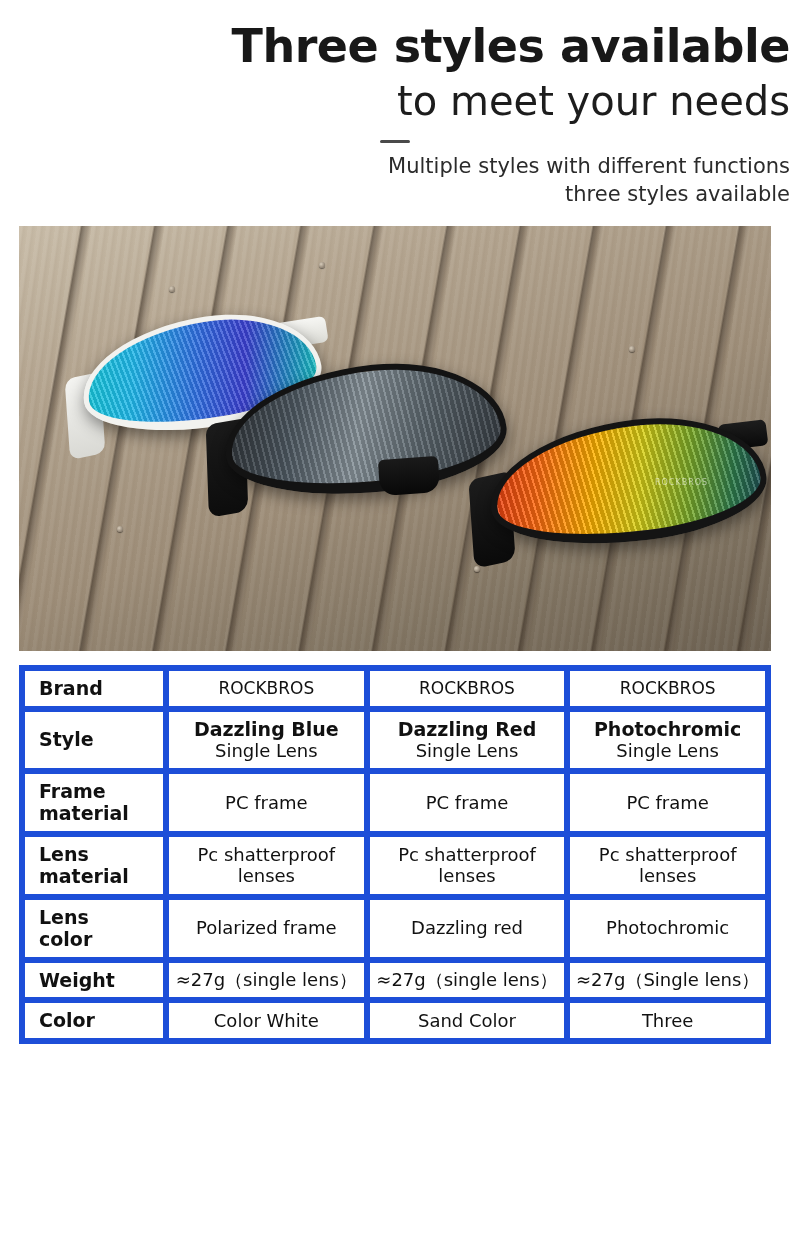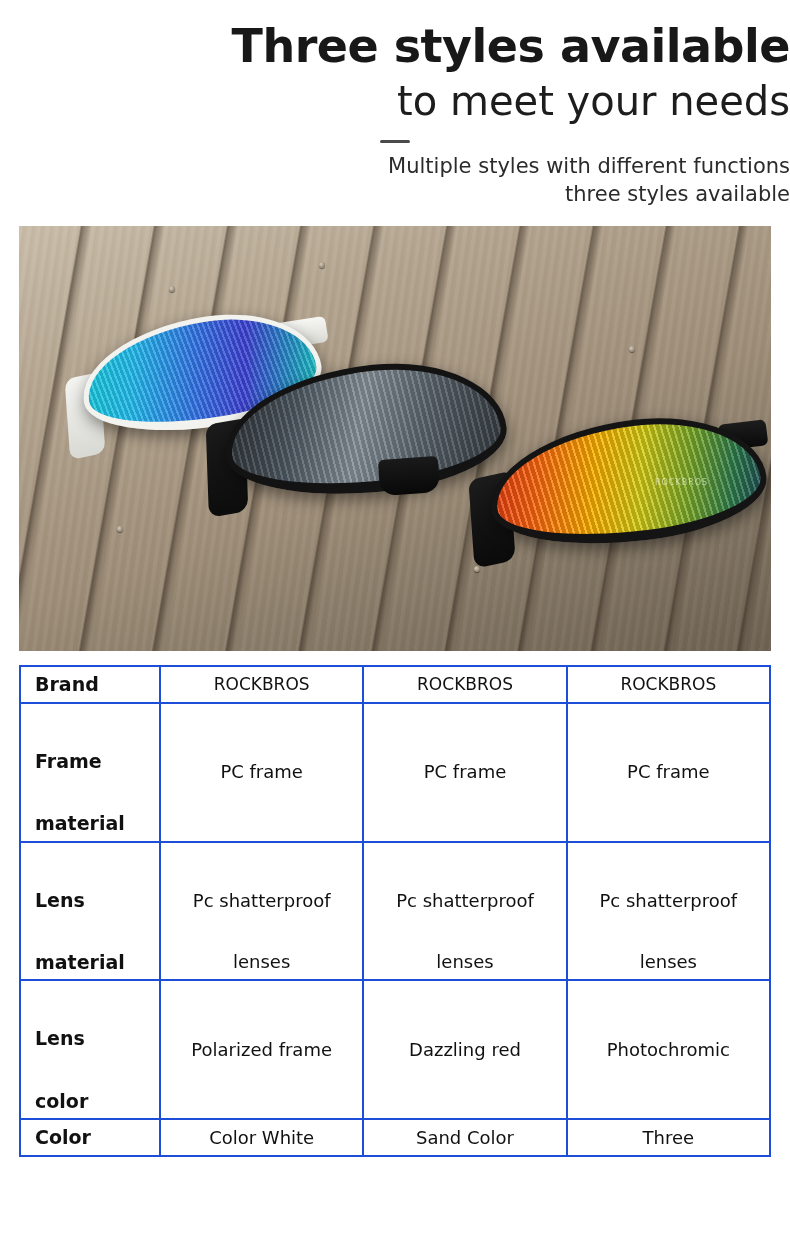--- a/index.html
+++ b/index.html
@@ -190,21 +190,21 @@
   }
 
   
   .spec-table {
     width: 752px;
     margin: 14px auto 0 auto;
     border-collapse: collapse;
     table-layout: fixed;
   }
   .spec-table td {
-    border: 2px solid #1d4ed8;
+    border: 6px solid #1d4ed8;
     padding: 6px 4px;
     text-align: center;
     vertical-align: middle;
     font-size: 18px;
     line-height: 1.2;
     color: #111;
   }
   .spec-table td.label {
     width: 120px;
     font-weight: 700;
@@ -219,21 +219,20 @@
     font-size: 19px;
   }
   .style-sub {
     display: block;
     font-weight: 400;
     font-size: 18px;
   }
   .cell-2line {
     display: block;
     line-height: 1.18;
-    margin-top: 40px;
   }
 </style>
 </head>
 <body>
 
 <div class="page">
 
   <div class="header">
     <div class="title-main">Three styles available</div>
     <div class="title-sub">to meet your needs</div>
@@ -268,20 +267,35 @@
 
   <table class="spec-table">
     <tbody>
       <tr class="row-brand">
         <td class="label">Brand</td>
         <td>ROCKBROS</td>
         <td>ROCKBROS</td>
         <td>ROCKBROS</td>
       </tr>
 
+      <tr>
+        <td class="label">Style</td>
+        <td>
+          <span class="style-strong">Dazzling Blue</span>
+          <span class="style-sub">Single Lens</span>
+        </td>
+        <td>
+          <span class="style-strong">Dazzling Red</span>
+          <span class="style-sub">Single Lens</span>
+        </td>
+        <td>
+          <span class="style-strong">Photochromic</span>
+          <span class="style-sub">Single Lens</span>
+        </td>
+      </tr>
 
       <tr>
         <td class="label">
           <span class="cell-2line">Frame</span>
           <span class="cell-2line">material</span>
         </td>
         <td>PC frame</td>
         <td>PC frame</td>
         <td>PC frame</td>
       </tr>
@@ -308,20 +322,26 @@
       <tr>
         <td class="label">
           <span class="cell-2line">Lens</span>
           <span class="cell-2line">color</span>
         </td>
         <td>Polarized frame</td>
         <td>Dazzling red</td>
         <td>Photochromic</td>
       </tr>
 
+      <tr>
+        <td class="label">Weight</td>
+        <td>≈27g（single lens）</td>
+        <td>≈27g（single lens）</td>
+        <td>≈27g（Single lens）</td>
+      </tr>
 
       <tr>
         <td class="label">Color</td>
         <td>Color White</td>
         <td>Sand Color</td>
         <td>Three</td>
       </tr>
 
     </tbody>
   </table>

